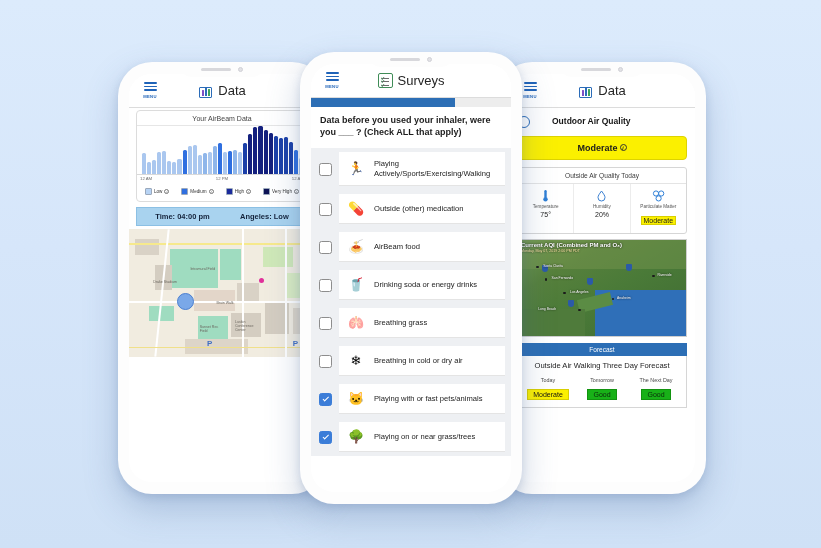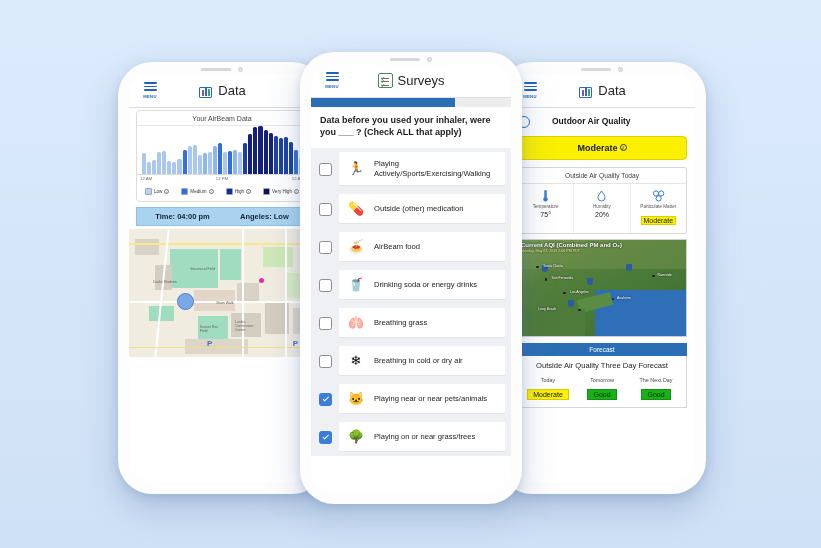--- a/index.html
+++ b/index.html
@@ -444,21 +444,21 @@
       <div class="citydot" style="left:36%;top:72%;"></div>
         <div class="cityname" style="left:12%;top:70%;">Long Beach</div>
       <div class="citydot" style="left:56%;top:60%;"></div>
         <div class="cityname" style="left:59%;top:58%;">Anaheim</div>
       <div class="citydot" style="left:80%;top:36%;"></div>
         <div class="cityname" style="left:83%;top:34%;">Riverside</div>
     </div>
 
     <div class="fc-hd">Forecast</div>
     <div class="fc-card">
-      <div class="fc-title">Outside Air Quality Three Day Forecast</div>
+      <div class="fc-title">Outside Air Walking Three Day Forecast</div>
       <div class="fc-grid" id="fc-grid">
           <div class="fc-cell"><div class="fc-day">Today</div><div class="fc-val moderate">Moderate</div></div>
           <div class="fc-cell"><div class="fc-day">Tomorrow</div><div class="fc-val good">Good</div></div>
           <div class="fc-cell"><div class="fc-day">The Next Day</div><div class="fc-val good">Good</div></div>
         </div>
     </div>
   </div>
 </div>
 
 <div class="phone" id="phone-center">
@@ -536,21 +536,21 @@
           <div class="cbox"></div>
           <div class="card">
             <div class="q-emoji">❄</div>
             <div class="q-label">Breathing in cold or dry air</div>
           </div>
         </div>
         <div class="q-item">
           <div class="cbox on"></div>
           <div class="card">
             <div class="q-emoji">🐱</div>
-            <div class="q-label">Playing near or near pets/animals</div>
+            <div class="q-label">Playing with or fast pets/animals</div>
           </div>
         </div>
         <div class="q-item">
           <div class="cbox on"></div>
           <div class="card">
             <div class="q-emoji">🌳</div>
             <div class="q-label">Playing on or near grass/trees</div>
           </div>
         </div>
       </div>

